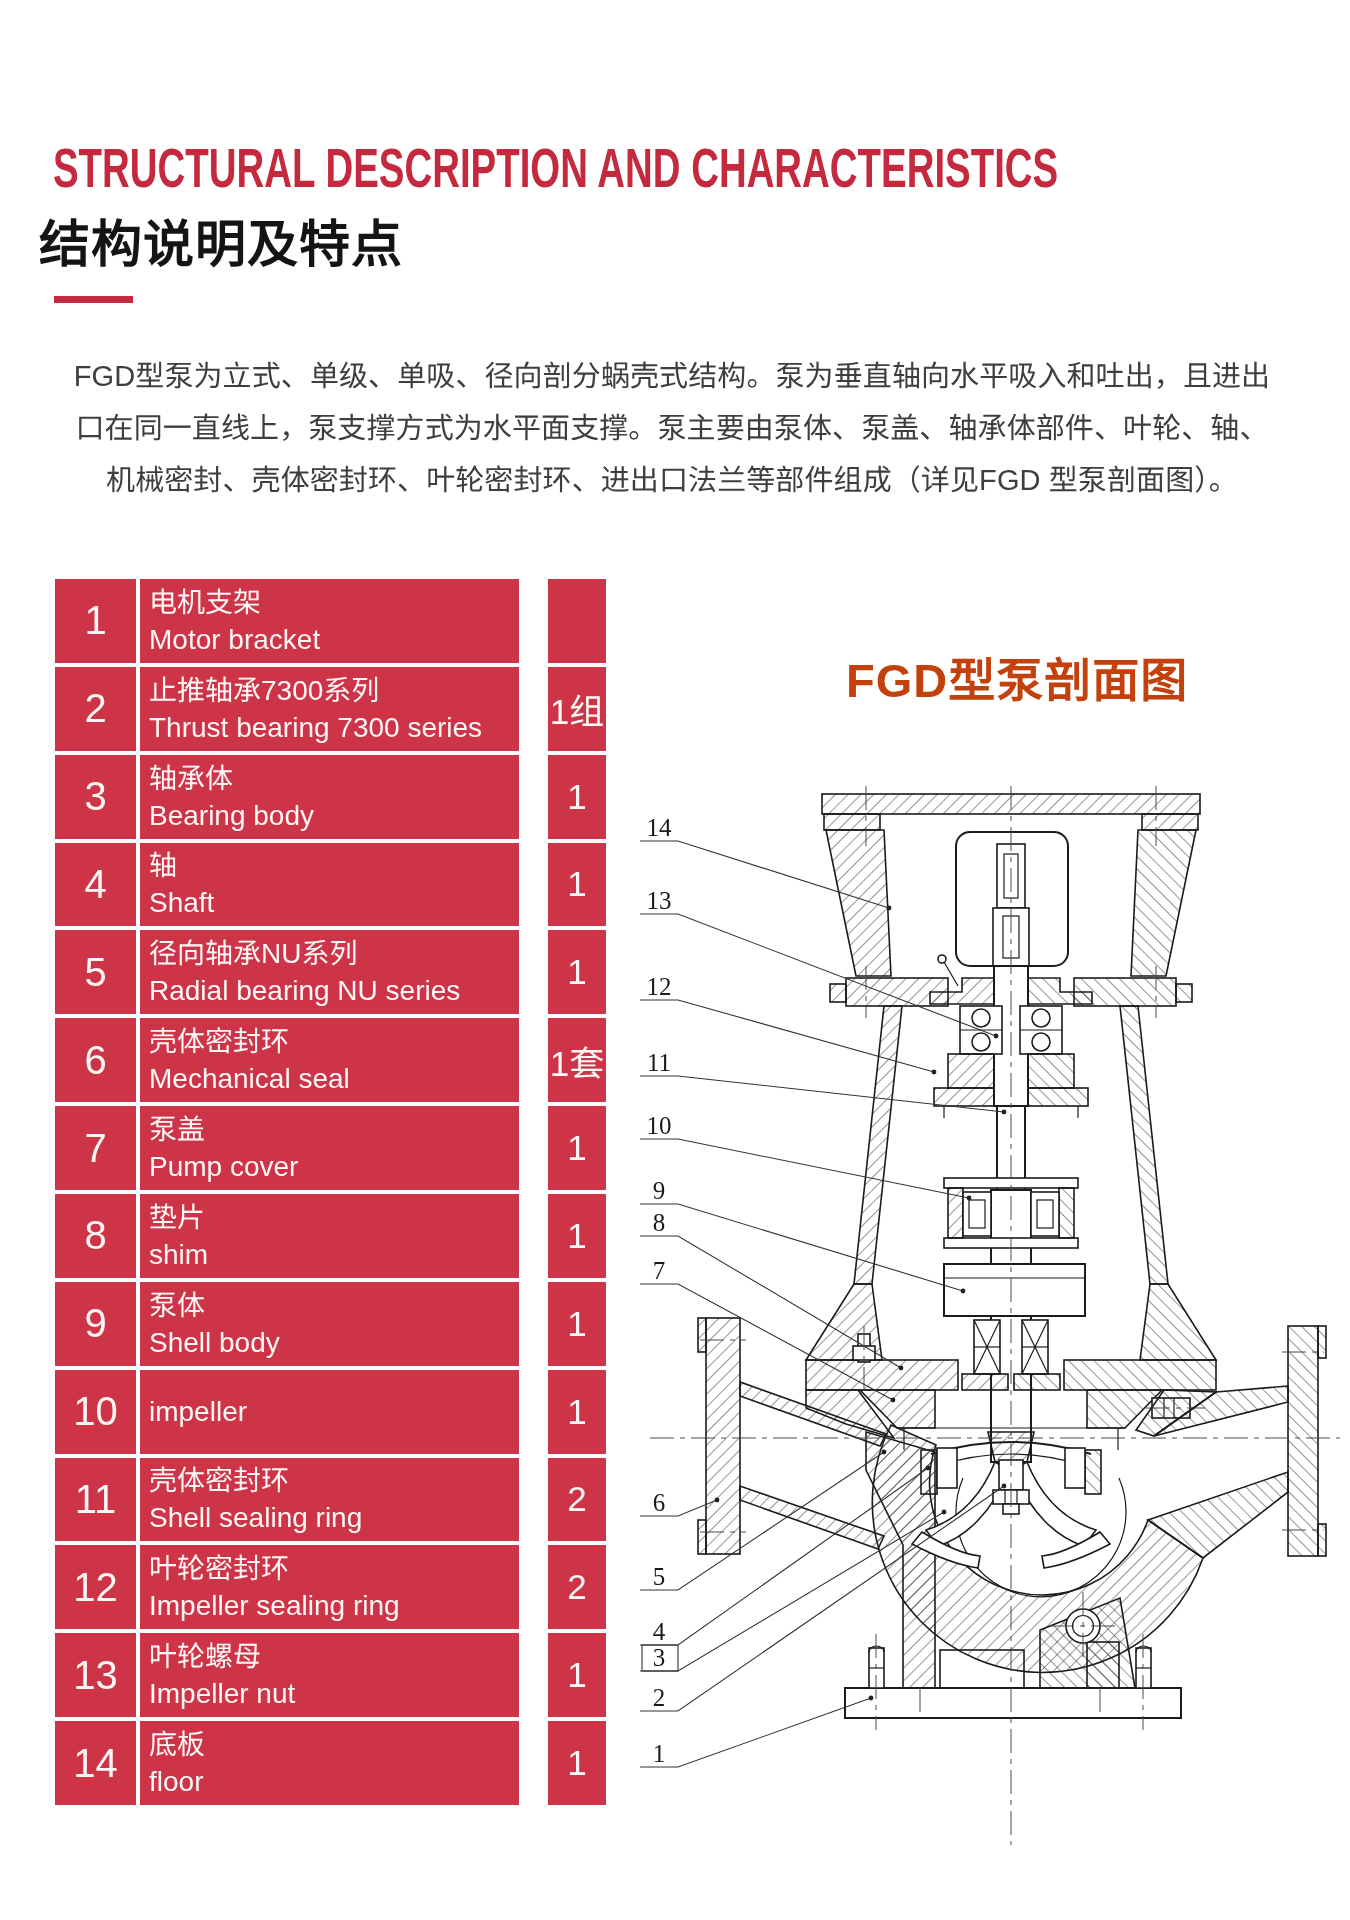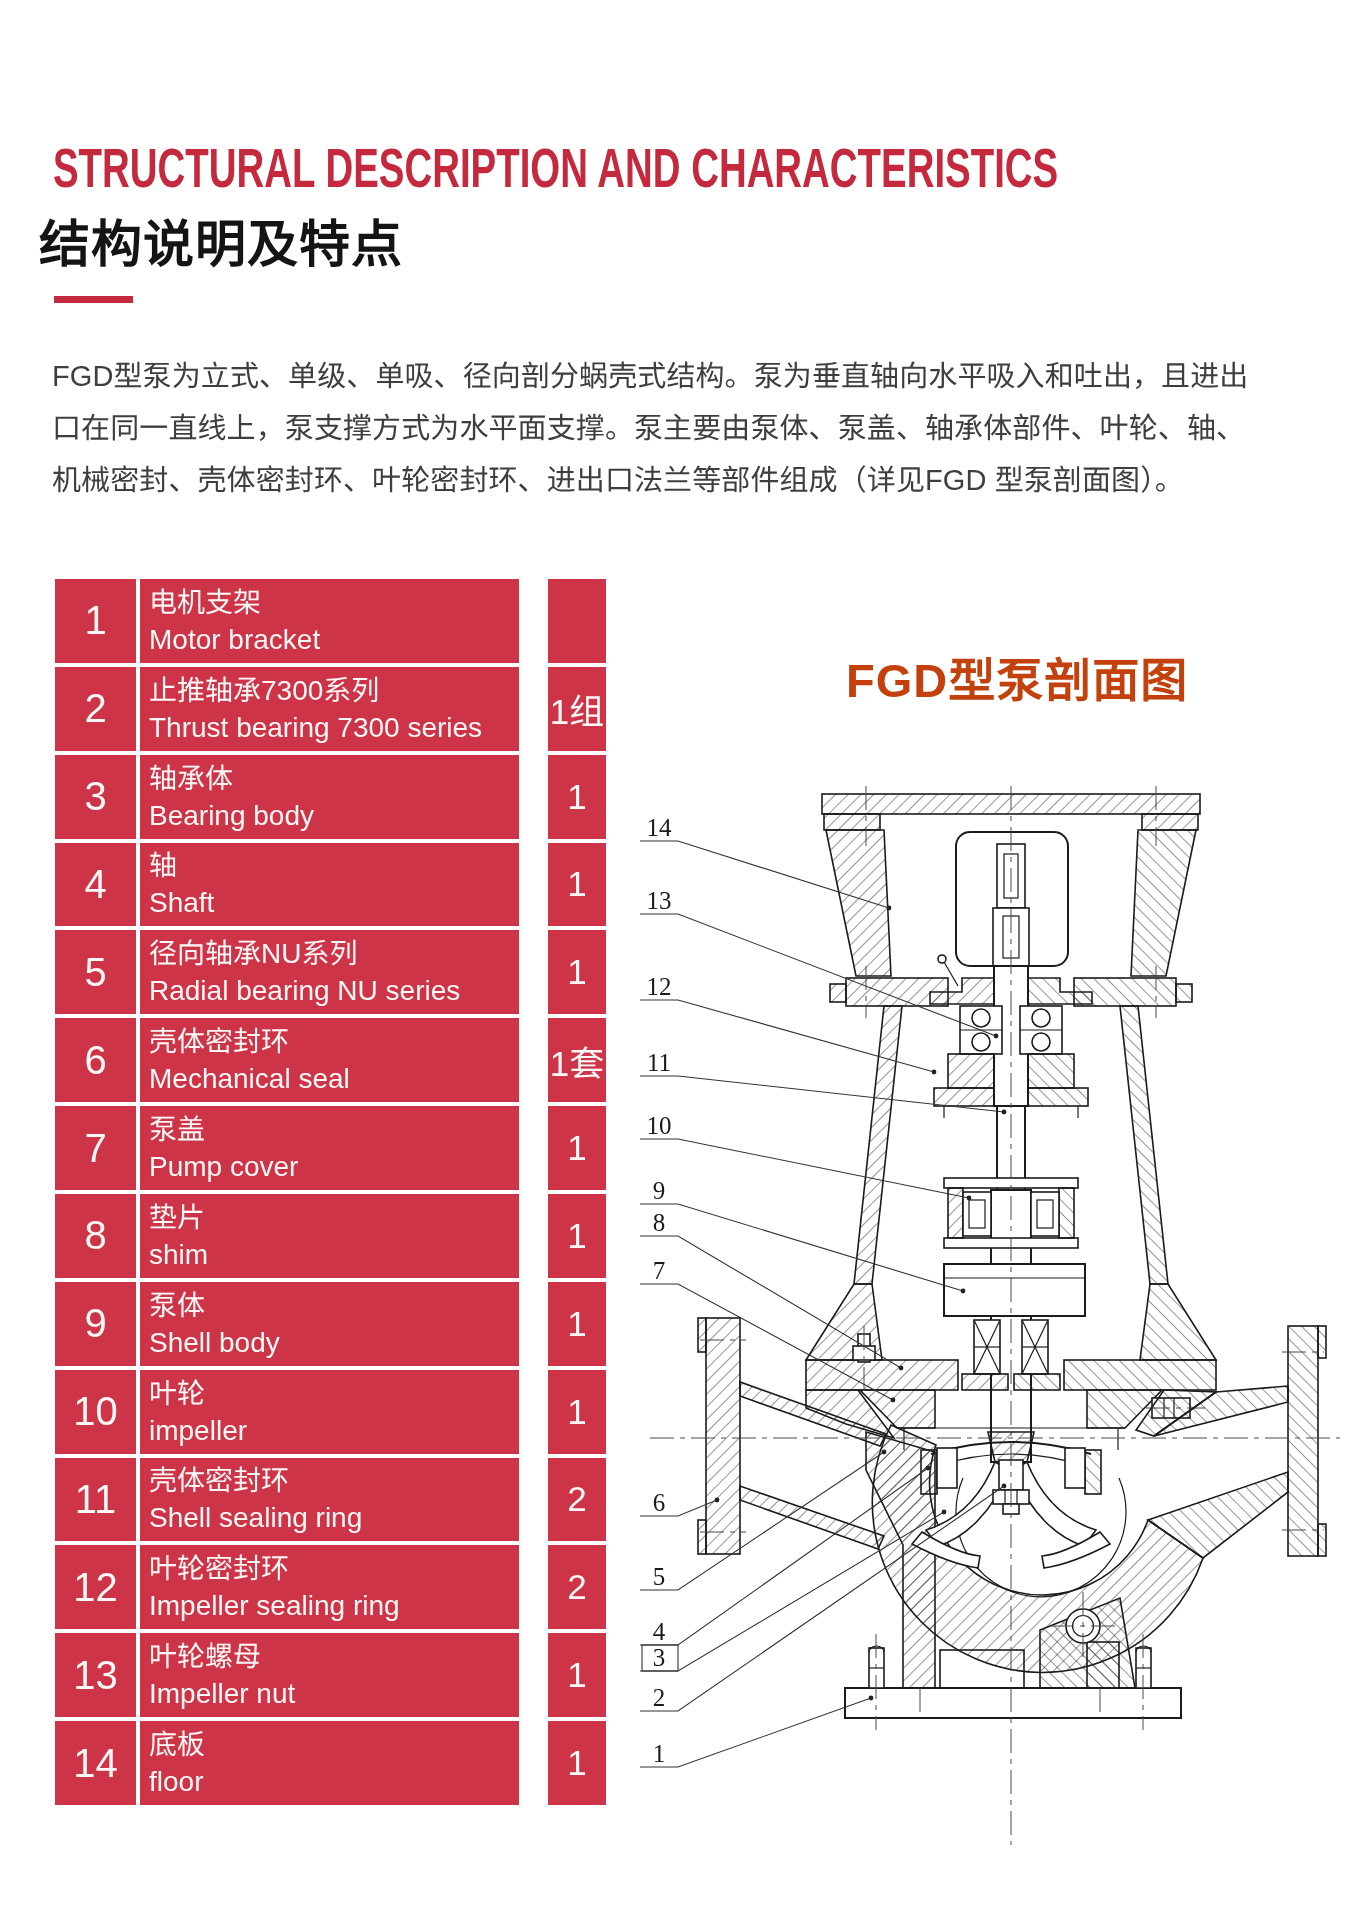--- a/index.html
+++ b/index.html
@@ -17,21 +17,21 @@
   }
   .title-zh {
     position:absolute; left:39px; top:203px;
     font-size:51px; font-weight:bold; color:#141414;
     letter-spacing:1px; white-space:nowrap;
   }
   .title-dash {
     position:absolute; left:54px; top:296px; width:79px; height:7px;
     background:#c4293d;
   }
-  .intro { position:absolute; left:52px; top:350px; width:1240px; }
+  .intro { position:absolute; left:52px; top:350px; width:1240px;text-align:center; }
   .intro .line {
     font-size:29px; color:#3e3e3e; font-weight:350;
     height:52px; line-height:52px; white-space:nowrap; letter-spacing:0.1px;
   }
 
   
   .parts-table {
     position:absolute; left:55px; top:579px; width:551px; height:1226px;
     display:grid;
     grid-template-columns:81px 379px 83px;
@@ -131,21 +131,20 @@
       </div>
       <div class="cell qty">1</div>
       <div class="cell num">9</div>
       <div class="cell name">
         <div class="zh">泵体</div>
         <div class="en">Shell body</div>
       </div>
       <div class="cell qty">1</div>
       <div class="cell num">10</div>
       <div class="cell name">
-        <div class="zh">叶轮</div>
         <div class="en">impeller</div>
       </div>
       <div class="cell qty">1</div>
       <div class="cell num">11</div>
       <div class="cell name">
         <div class="zh">壳体密封环</div>
         <div class="en">Shell sealing ring</div>
       </div>
       <div class="cell qty">2</div>
       <div class="cell num">12</div>

